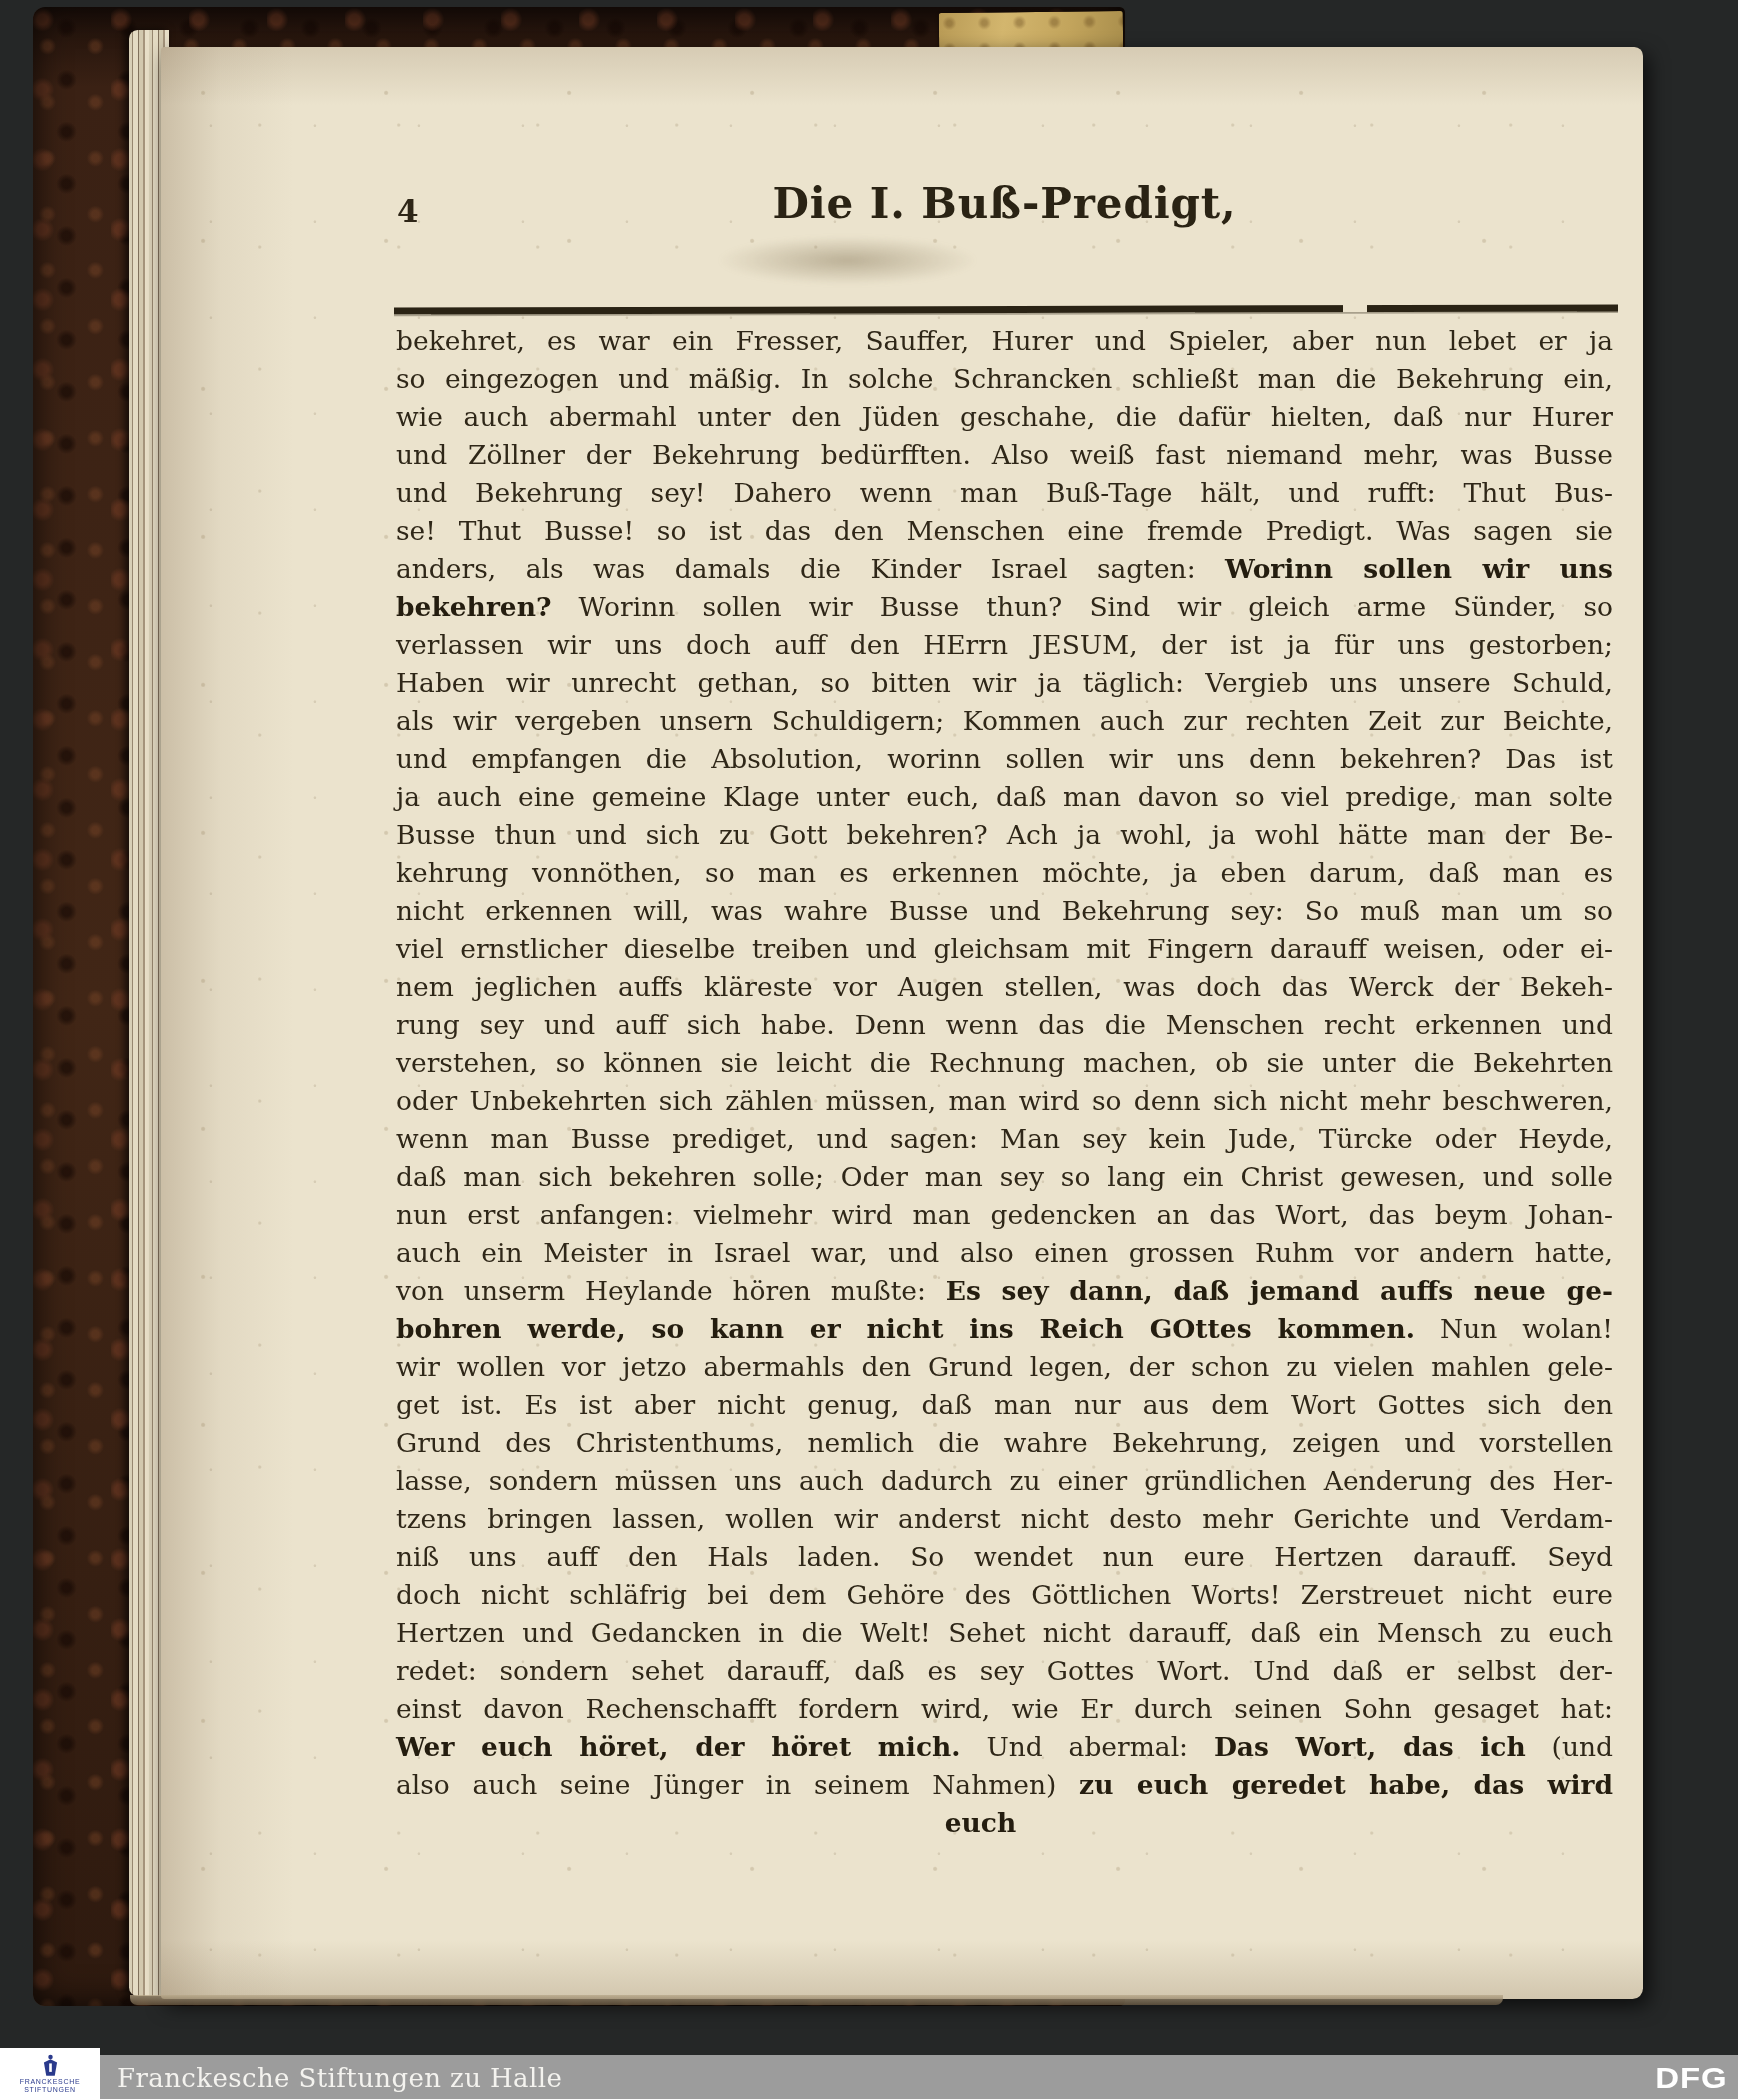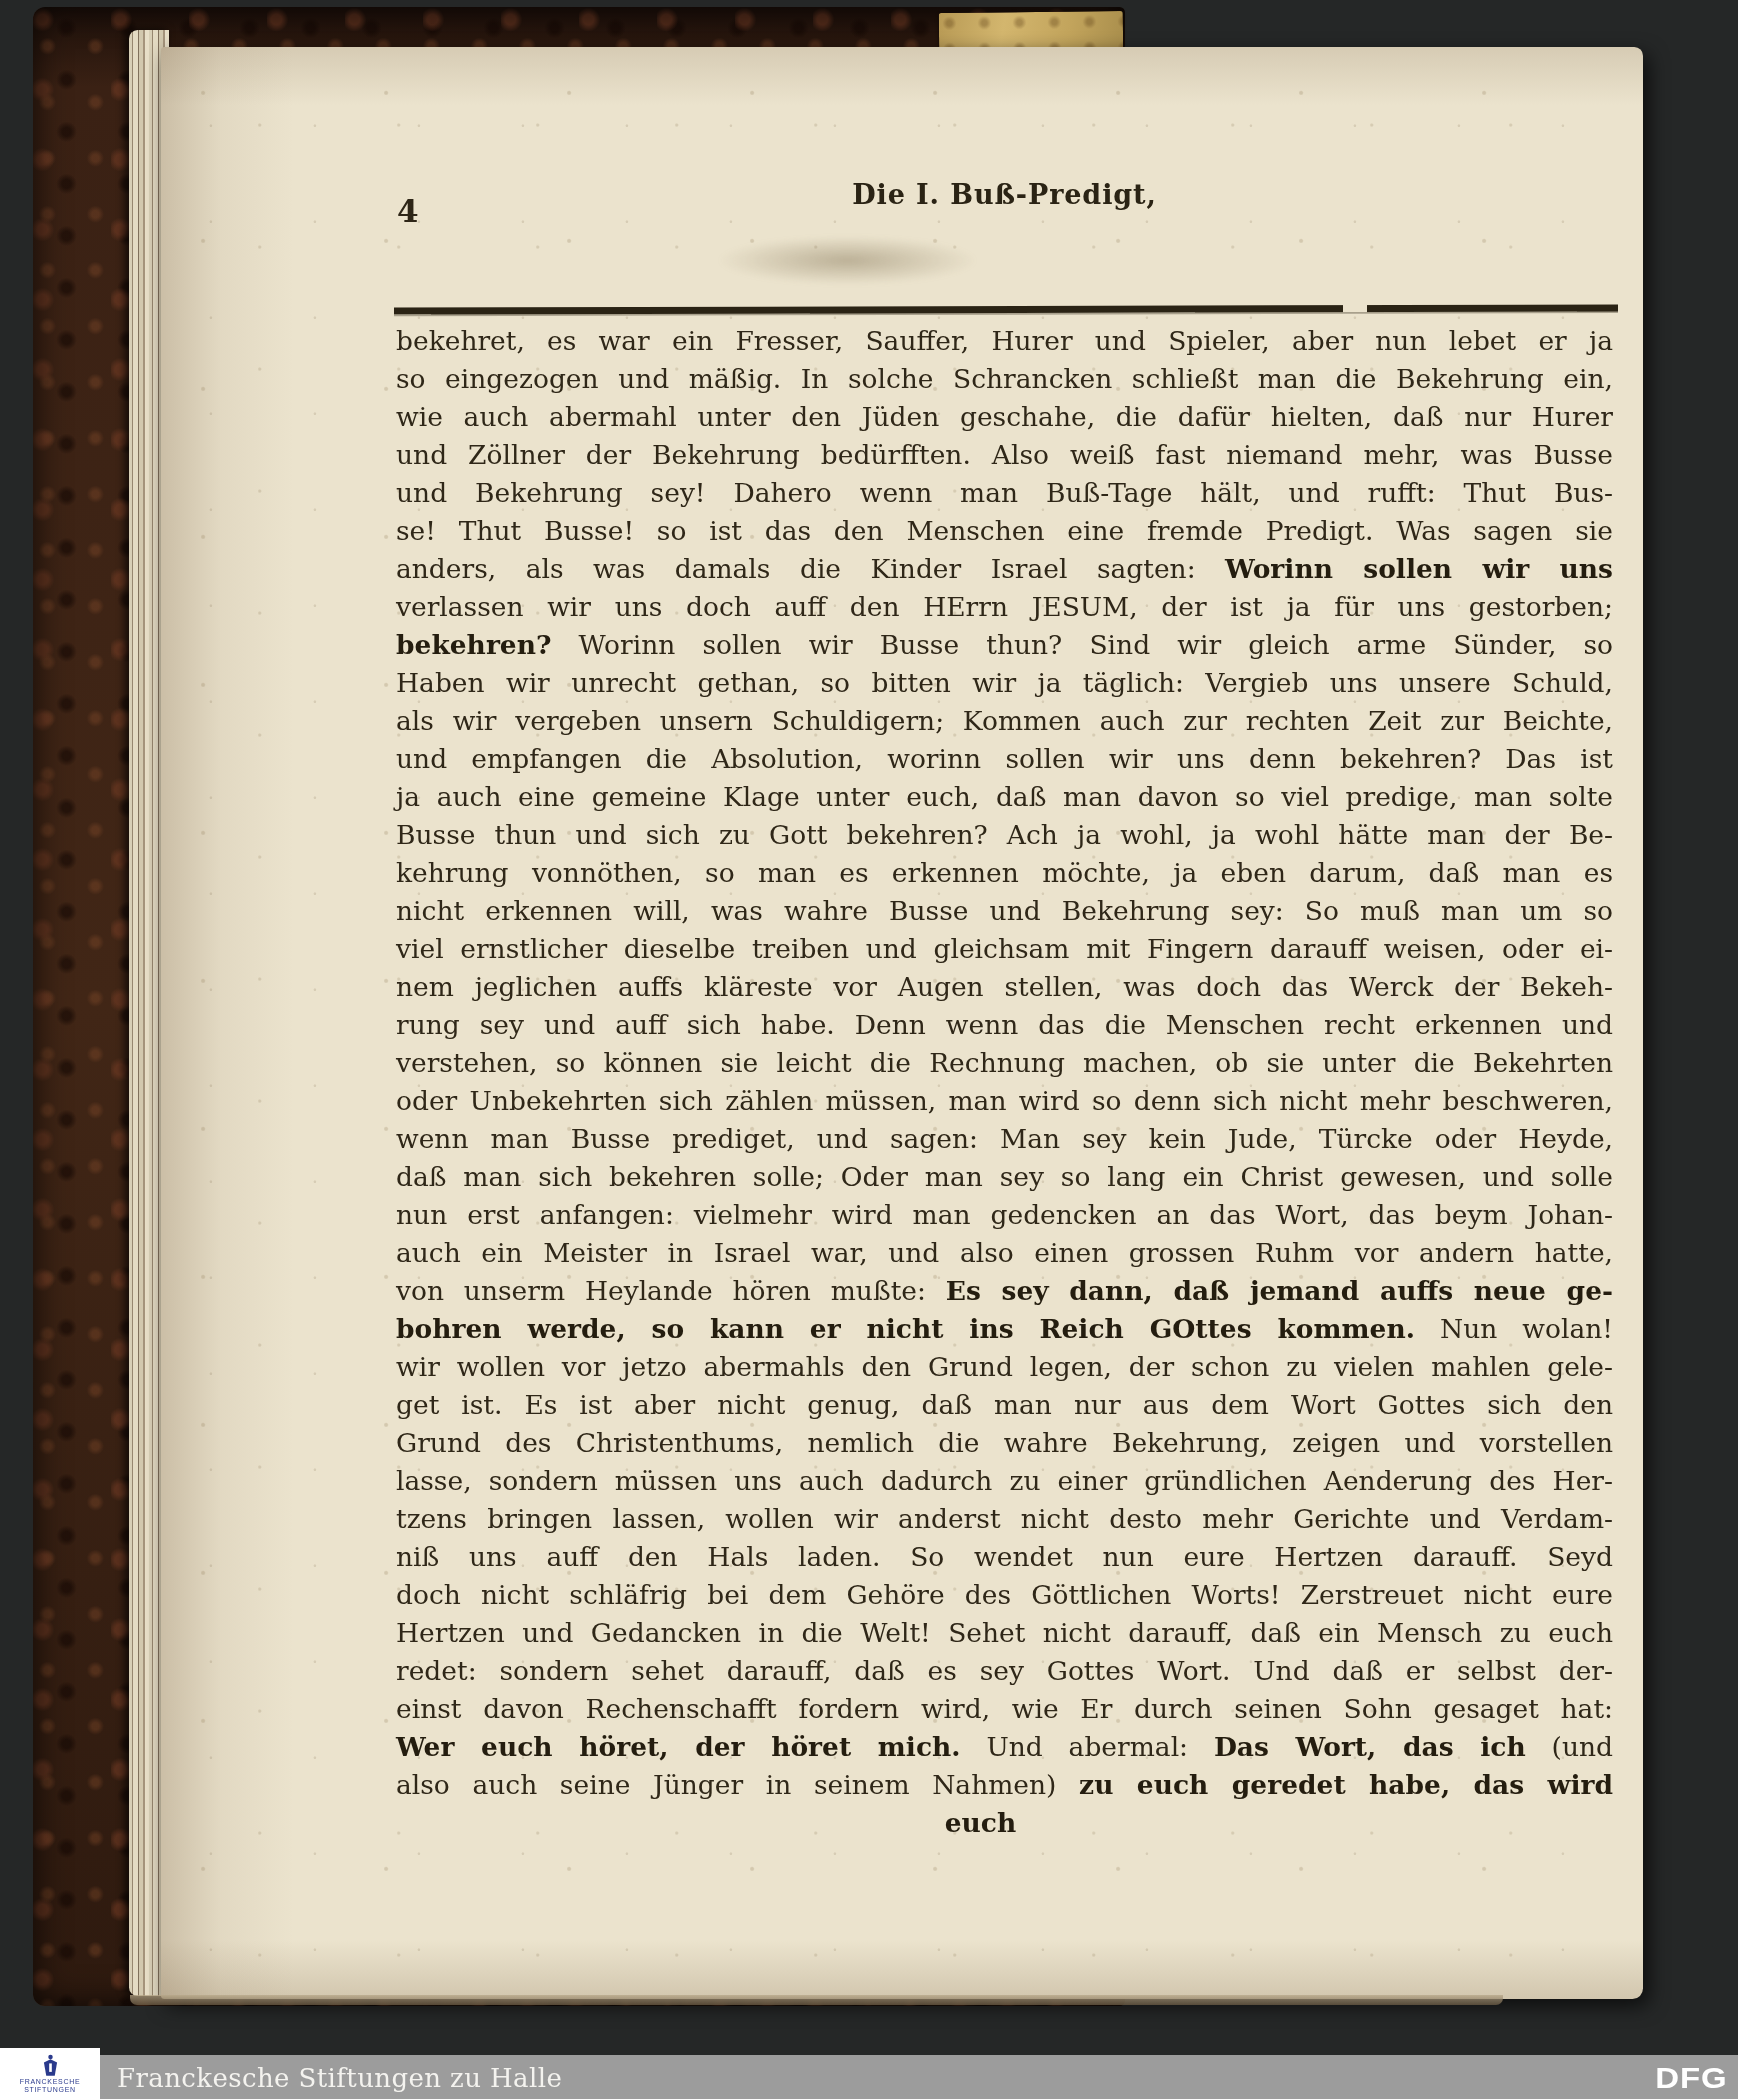--- a/index.html
+++ b/index.html
@@ -58,21 +58,21 @@
     position:absolute;left:130px;top:1995px;width:1373px;height:10.4px;
     background:linear-gradient(180deg,#b7a788,#6d5d46);
     border-radius:0 0 7px 7px;opacity:.75;
   }
   .page-number{
     position:absolute;left:236px;top:146px;font-size:31px;color:#2e2617;
     font-weight:600;letter-spacing:0.9px;
   }
   .running-title{
     position:absolute;left:235px;top:132px;width:1217px;text-align:center;
-    font-size:27px;font-weight:bold;color:#2a2314;letter-spacing:0.9px;
+    font-size:42px;font-weight:bold;color:#2a2314;letter-spacing:0.9px;
   }
   
   .ghost{
     position:absolute;left:556px;top:189px;width:261px;height:49px;
     background:radial-gradient(ellipse at center, rgba(130,115,85,.45), transparent 70%);
     filter:blur(2.6px);
   }
   .header-rule{
     position:absolute;left:233px;top:259px;width:1224px;height:7px;
     background:linear-gradient(90deg,#2a2314 0 77.5%, transparent 77.5% 79.5%, #2a2314 79.5% 100%);
@@ -131,22 +131,22 @@
   <div class="header-rule"></div>
   <div class="text-block">
 
   <div class="line"><span>bekehret, es war ein Fresser, Sauffer, Hurer und Spieler, aber nun lebet er ja</span></div>
       <div class="line"><span>so eingezogen und mäßig.  In solche Schrancken schließt man die Bekehrung ein,</span></div>
       <div class="line"><span>wie auch abermahl unter den Jüden geschahe, die dafür hielten, daß nur Hurer</span></div>
       <div class="line"><span>und Zöllner der Bekehrung bedürfften.  Also weiß fast niemand mehr, was Busse</span></div>
       <div class="line"><span>und Bekehrung sey! Dahero wenn man Buß-Tage hält, und rufft: Thut Bus-</span></div>
       <div class="line"><span>se! Thut Busse! so ist das den Menschen eine fremde Predigt.  Was sagen sie</span></div>
       <div class="line"><span>anders, als was damals die Kinder Israel sagten: </span><span class="b">Worinn sollen wir uns</span></div>
+      <div class="line"><span class="b">bekehren?</span><span> Worinn sollen wir Busse thun? Sind wir gleich arme Sünder, so</span></div>
       <div class="line"><span>verlassen wir uns doch auff den HErrn JESUM, der ist ja für uns gestorben;</span></div>
-      <div class="line"><span class="b">bekehren?</span><span> Worinn sollen wir Busse thun? Sind wir gleich arme Sünder, so</span></div>
       <div class="line"><span>Haben wir unrecht gethan, so bitten wir ja täglich: Vergieb uns unsere Schuld,</span></div>
       <div class="line"><span>als wir vergeben unsern Schuldigern; Kommen auch zur rechten Zeit zur Beichte,</span></div>
       <div class="line"><span>und empfangen die Absolution, worinn sollen wir uns denn bekehren?  Das ist</span></div>
       <div class="line"><span>ja auch eine gemeine Klage unter euch, daß man davon so viel predige, man solte</span></div>
       <div class="line"><span>Busse thun und sich zu Gott bekehren? Ach ja wohl, ja wohl hätte man der Be-</span></div>
       <div class="line"><span>kehrung vonnöthen, so man es erkennen möchte, ja eben darum, daß man es</span></div>
       <div class="line"><span>nicht erkennen will, was wahre Busse und Bekehrung sey: So muß man um so</span></div>
       <div class="line"><span>viel ernstlicher dieselbe treiben und gleichsam mit Fingern darauff weisen, oder ei-</span></div>
       <div class="line"><span>nem jeglichen auffs kläreste vor Augen stellen, was doch das Werck der Bekeh-</span></div>
       <div class="line"><span>rung sey und auff sich habe.  Denn wenn das die Menschen recht erkennen und</span></div>

